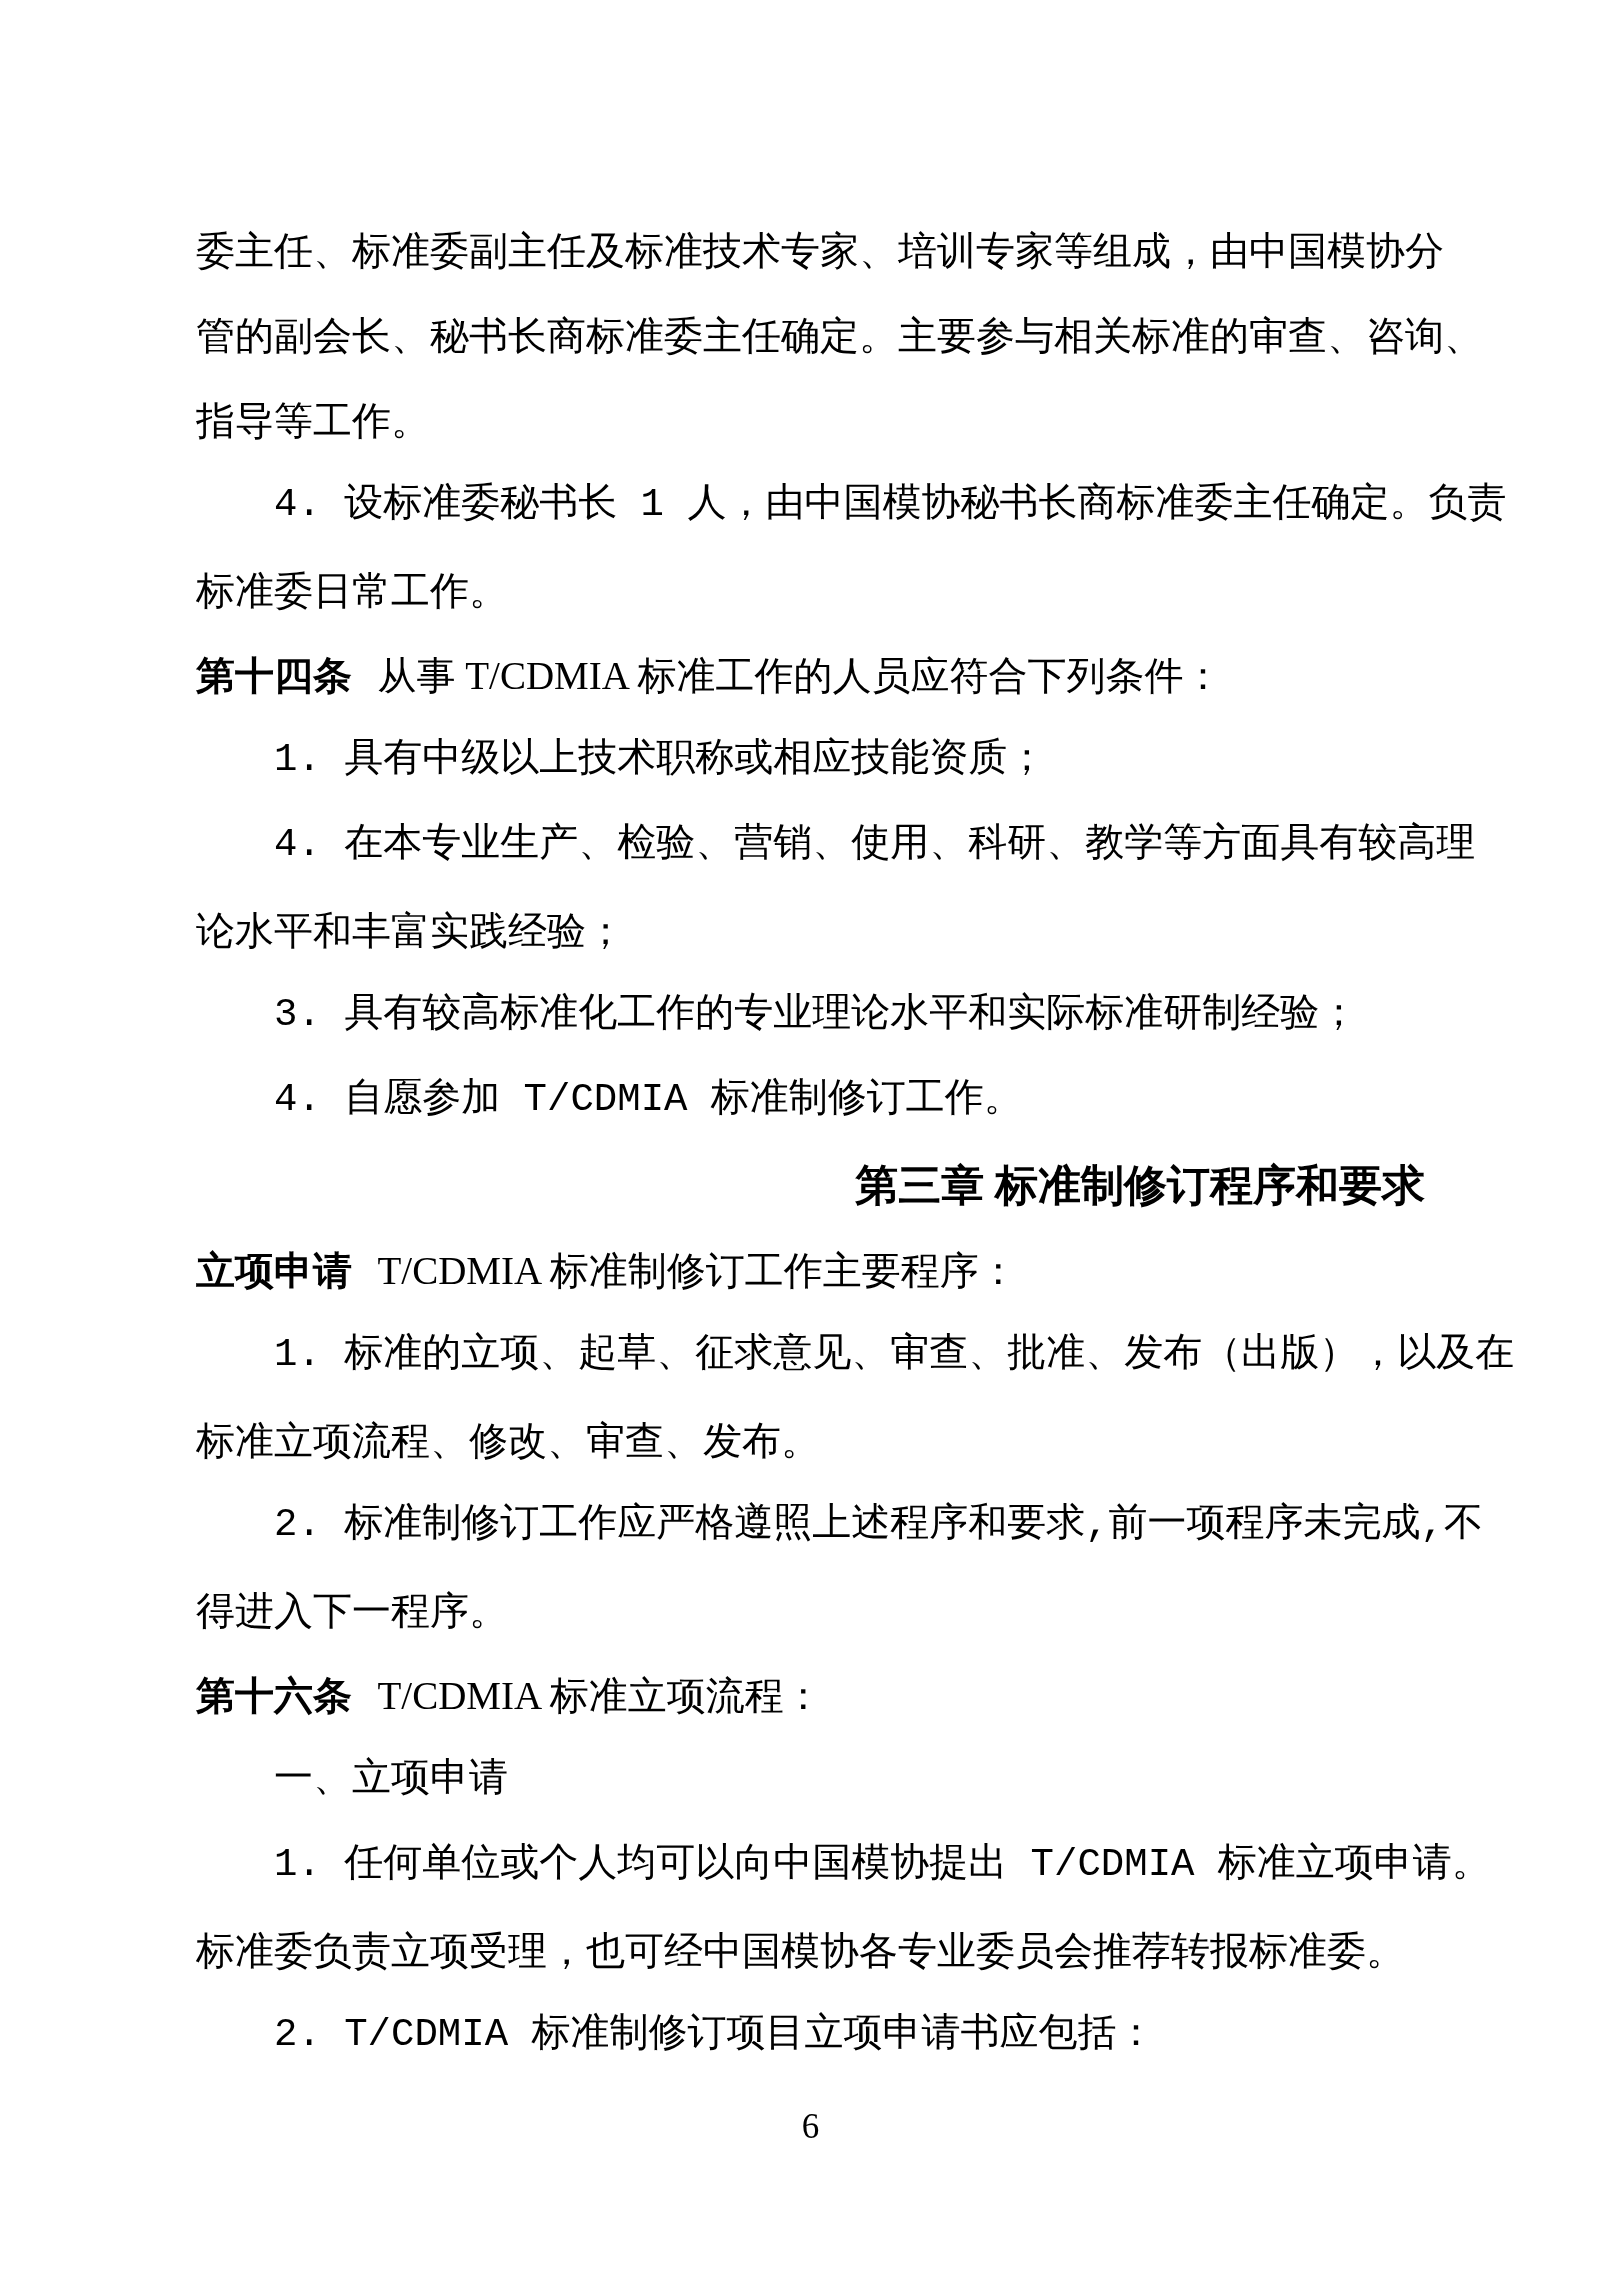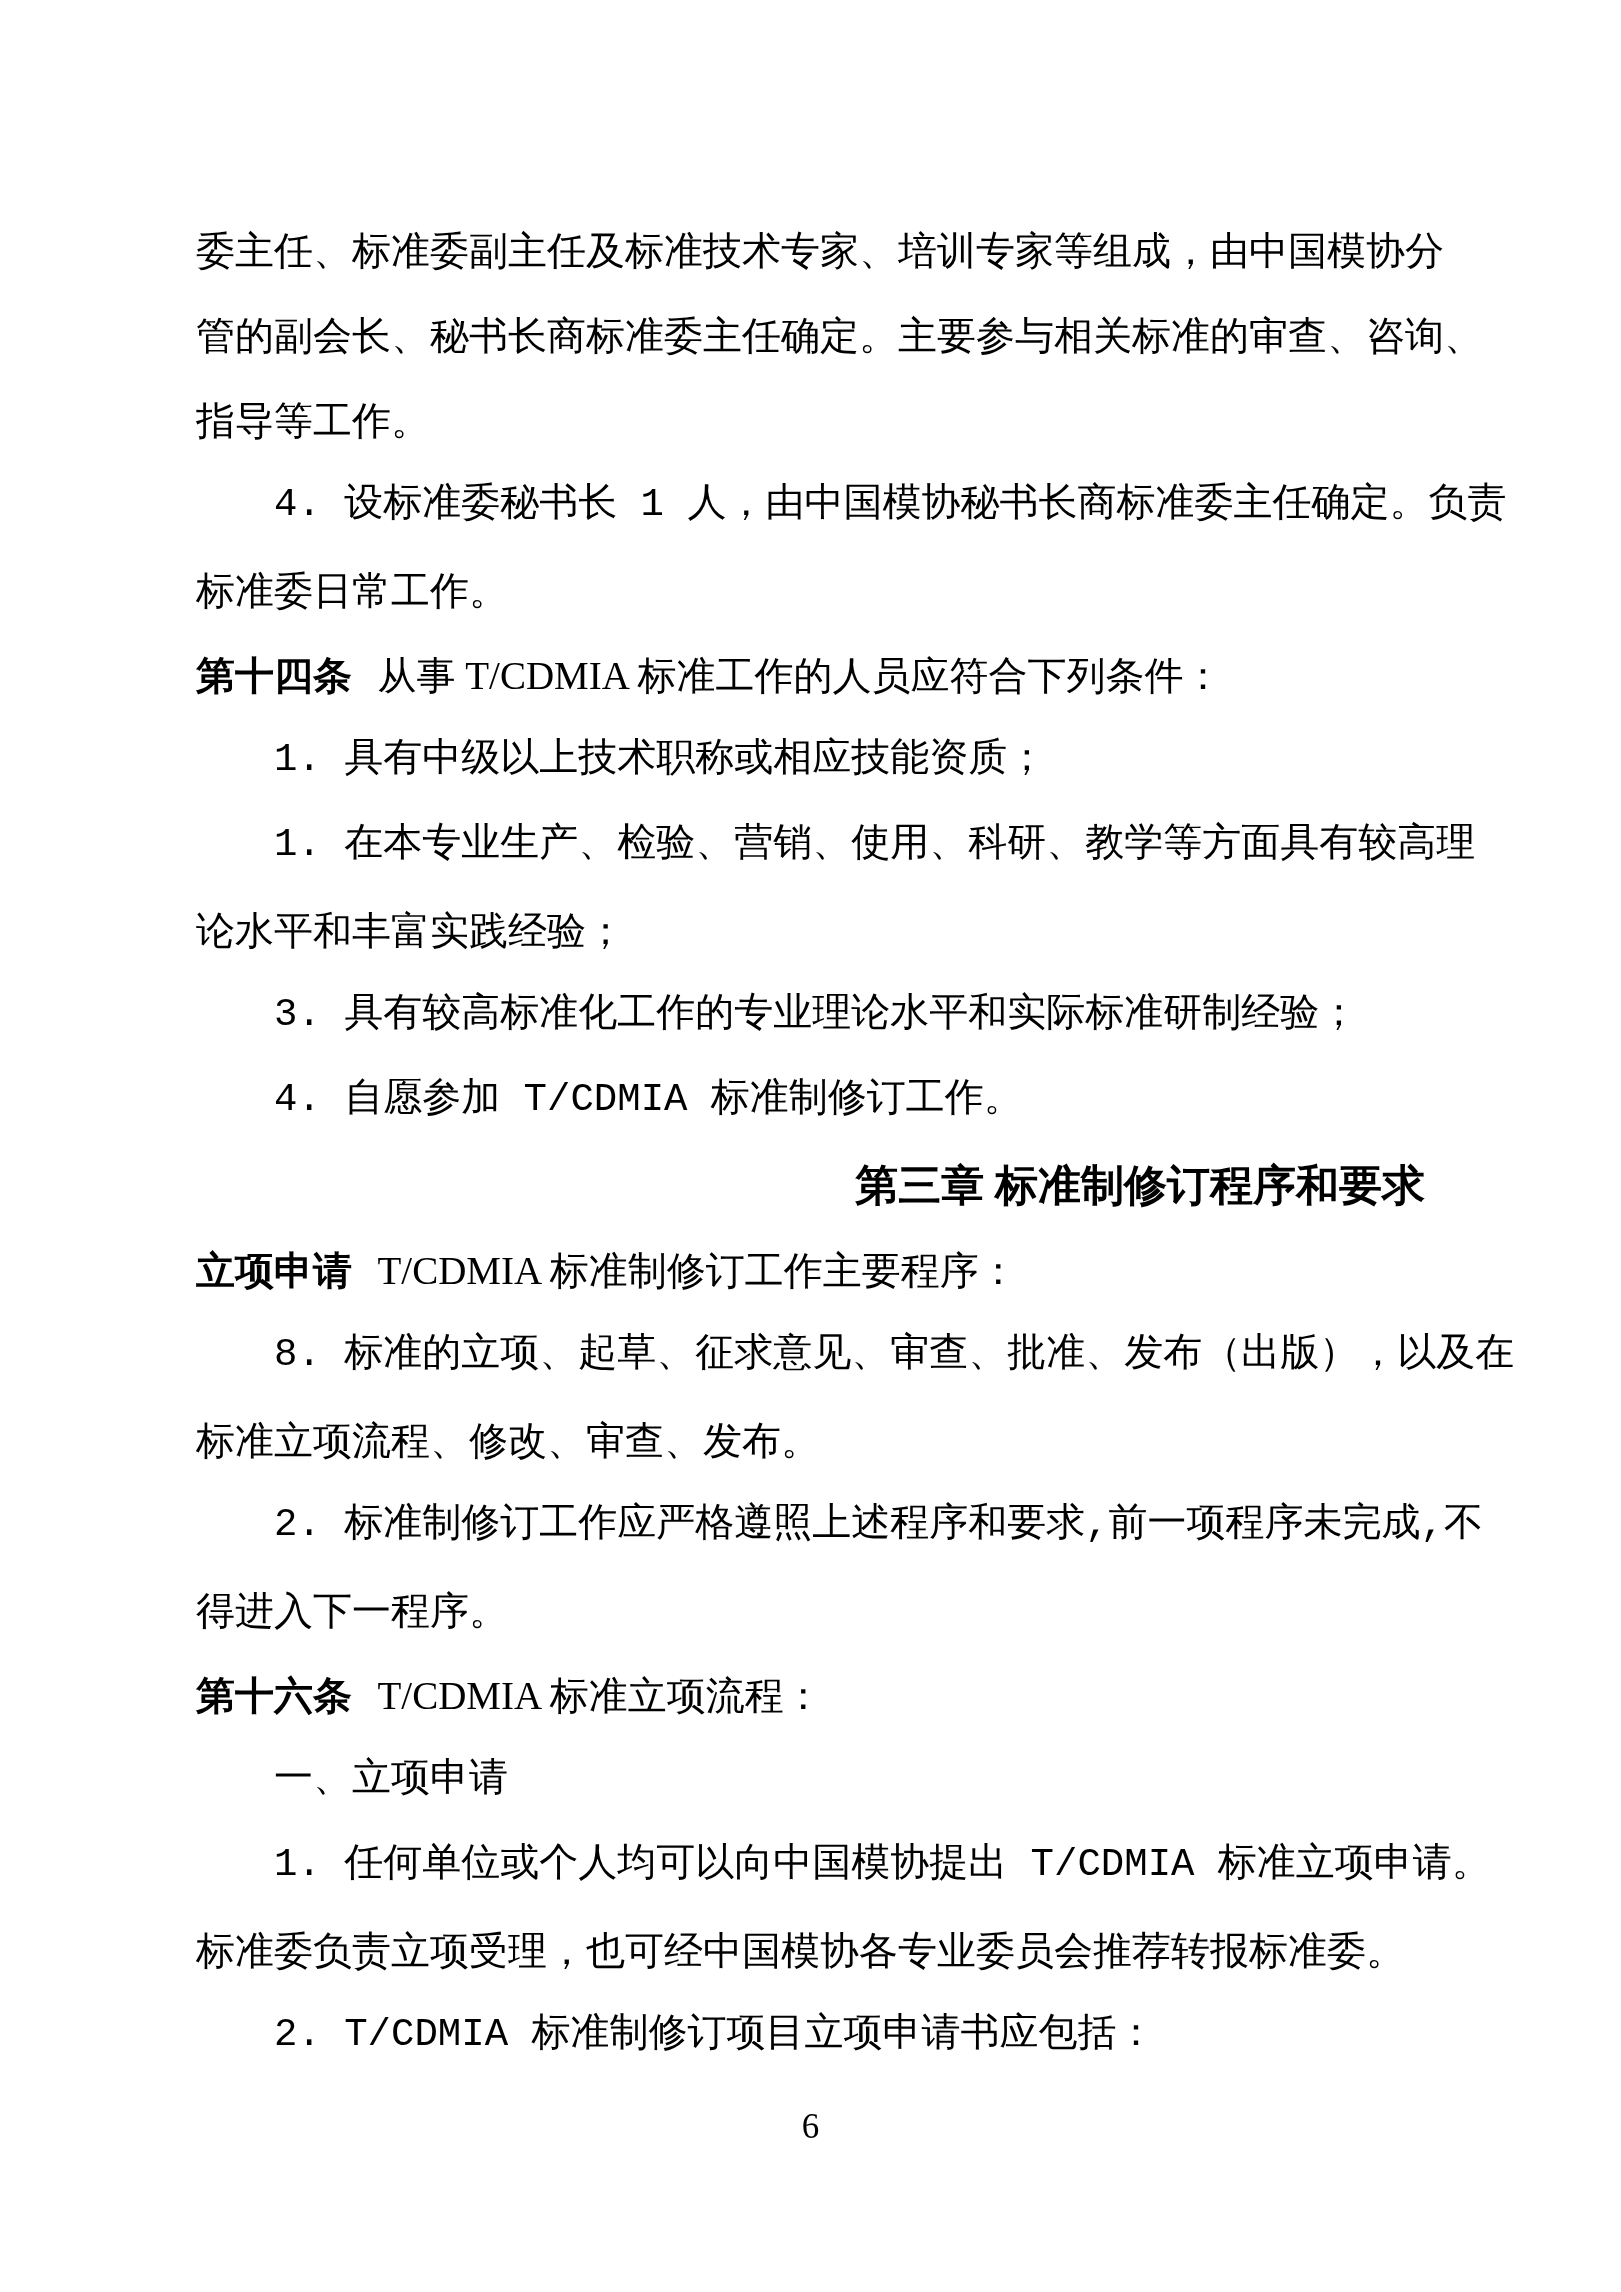--- a/index.html
+++ b/index.html
@@ -60,27 +60,27 @@
 
 <div class="page">
   <div class="content" id="content">
       <div class="line">委主任、标准委副主任及标准技术专家、培训专家等组成，由中国模协分</div>
       <div class="line">管的副会长、秘书长商标准委主任确定。主要参与相关标准的审查、咨询、</div>
       <div class="line">指导等工作。</div>
       <div class="line indent">4. 设标准委秘书长 1 人，由中国模协秘书长商标准委主任确定。负责</div>
       <div class="line">标准委日常工作。</div>
       <div class="line"><span class="article-label">第十四条</span><span>从事 T/CDMIA 标准工作的人员应符合下列条件：</span></div>
       <div class="line indent">1. 具有中级以上技术职称或相应技能资质；</div>
-      <div class="line indent">1. 在本专业生产、检验、营销、使用、科研、教学等方面具有较高理</div>
+      <div class="line indent">4. 在本专业生产、检验、营销、使用、科研、教学等方面具有较高理</div>
       <div class="line">论水平和丰富实践经验；</div>
       <div class="line indent">3. 具有较高标准化工作的专业理论水平和实际标准研制经验；</div>
       <div class="line indent">4. 自愿参加 T/CDMIA 标准制修订工作。</div>
       <div class="line heading">第三章 标准制修订程序和要求</div>
       <div class="line"><span class="article-label">立项申请</span><span>T/CDMIA 标准制修订工作主要程序：</span></div>
-      <div class="line indent">8. 标准的立项、起草、征求意见、审查、批准、发布（出版），以及在</div>
+      <div class="line indent">1. 标准的立项、起草、征求意见、审查、批准、发布（出版），以及在</div>
       <div class="line">标准立项流程、修改、审查、发布。</div>
       <div class="line indent">2. 标准制修订工作应严格遵照上述程序和要求,前一项程序未完成,不</div>
       <div class="line">得进入下一程序。</div>
       <div class="line"><span class="article-label">第十六条</span><span>T/CDMIA 标准立项流程：</span></div>
       <div class="line indent">一、立项申请</div>
       <div class="line indent">1. 任何单位或个人均可以向中国模协提出 T/CDMIA 标准立项申请。</div>
       <div class="line">标准委负责立项受理，也可经中国模协各专业委员会推荐转报标准委。</div>
       <div class="line indent">2. T/CDMIA 标准制修订项目立项申请书应包括：</div>
     </div>
   <div class="footer">6</div>

